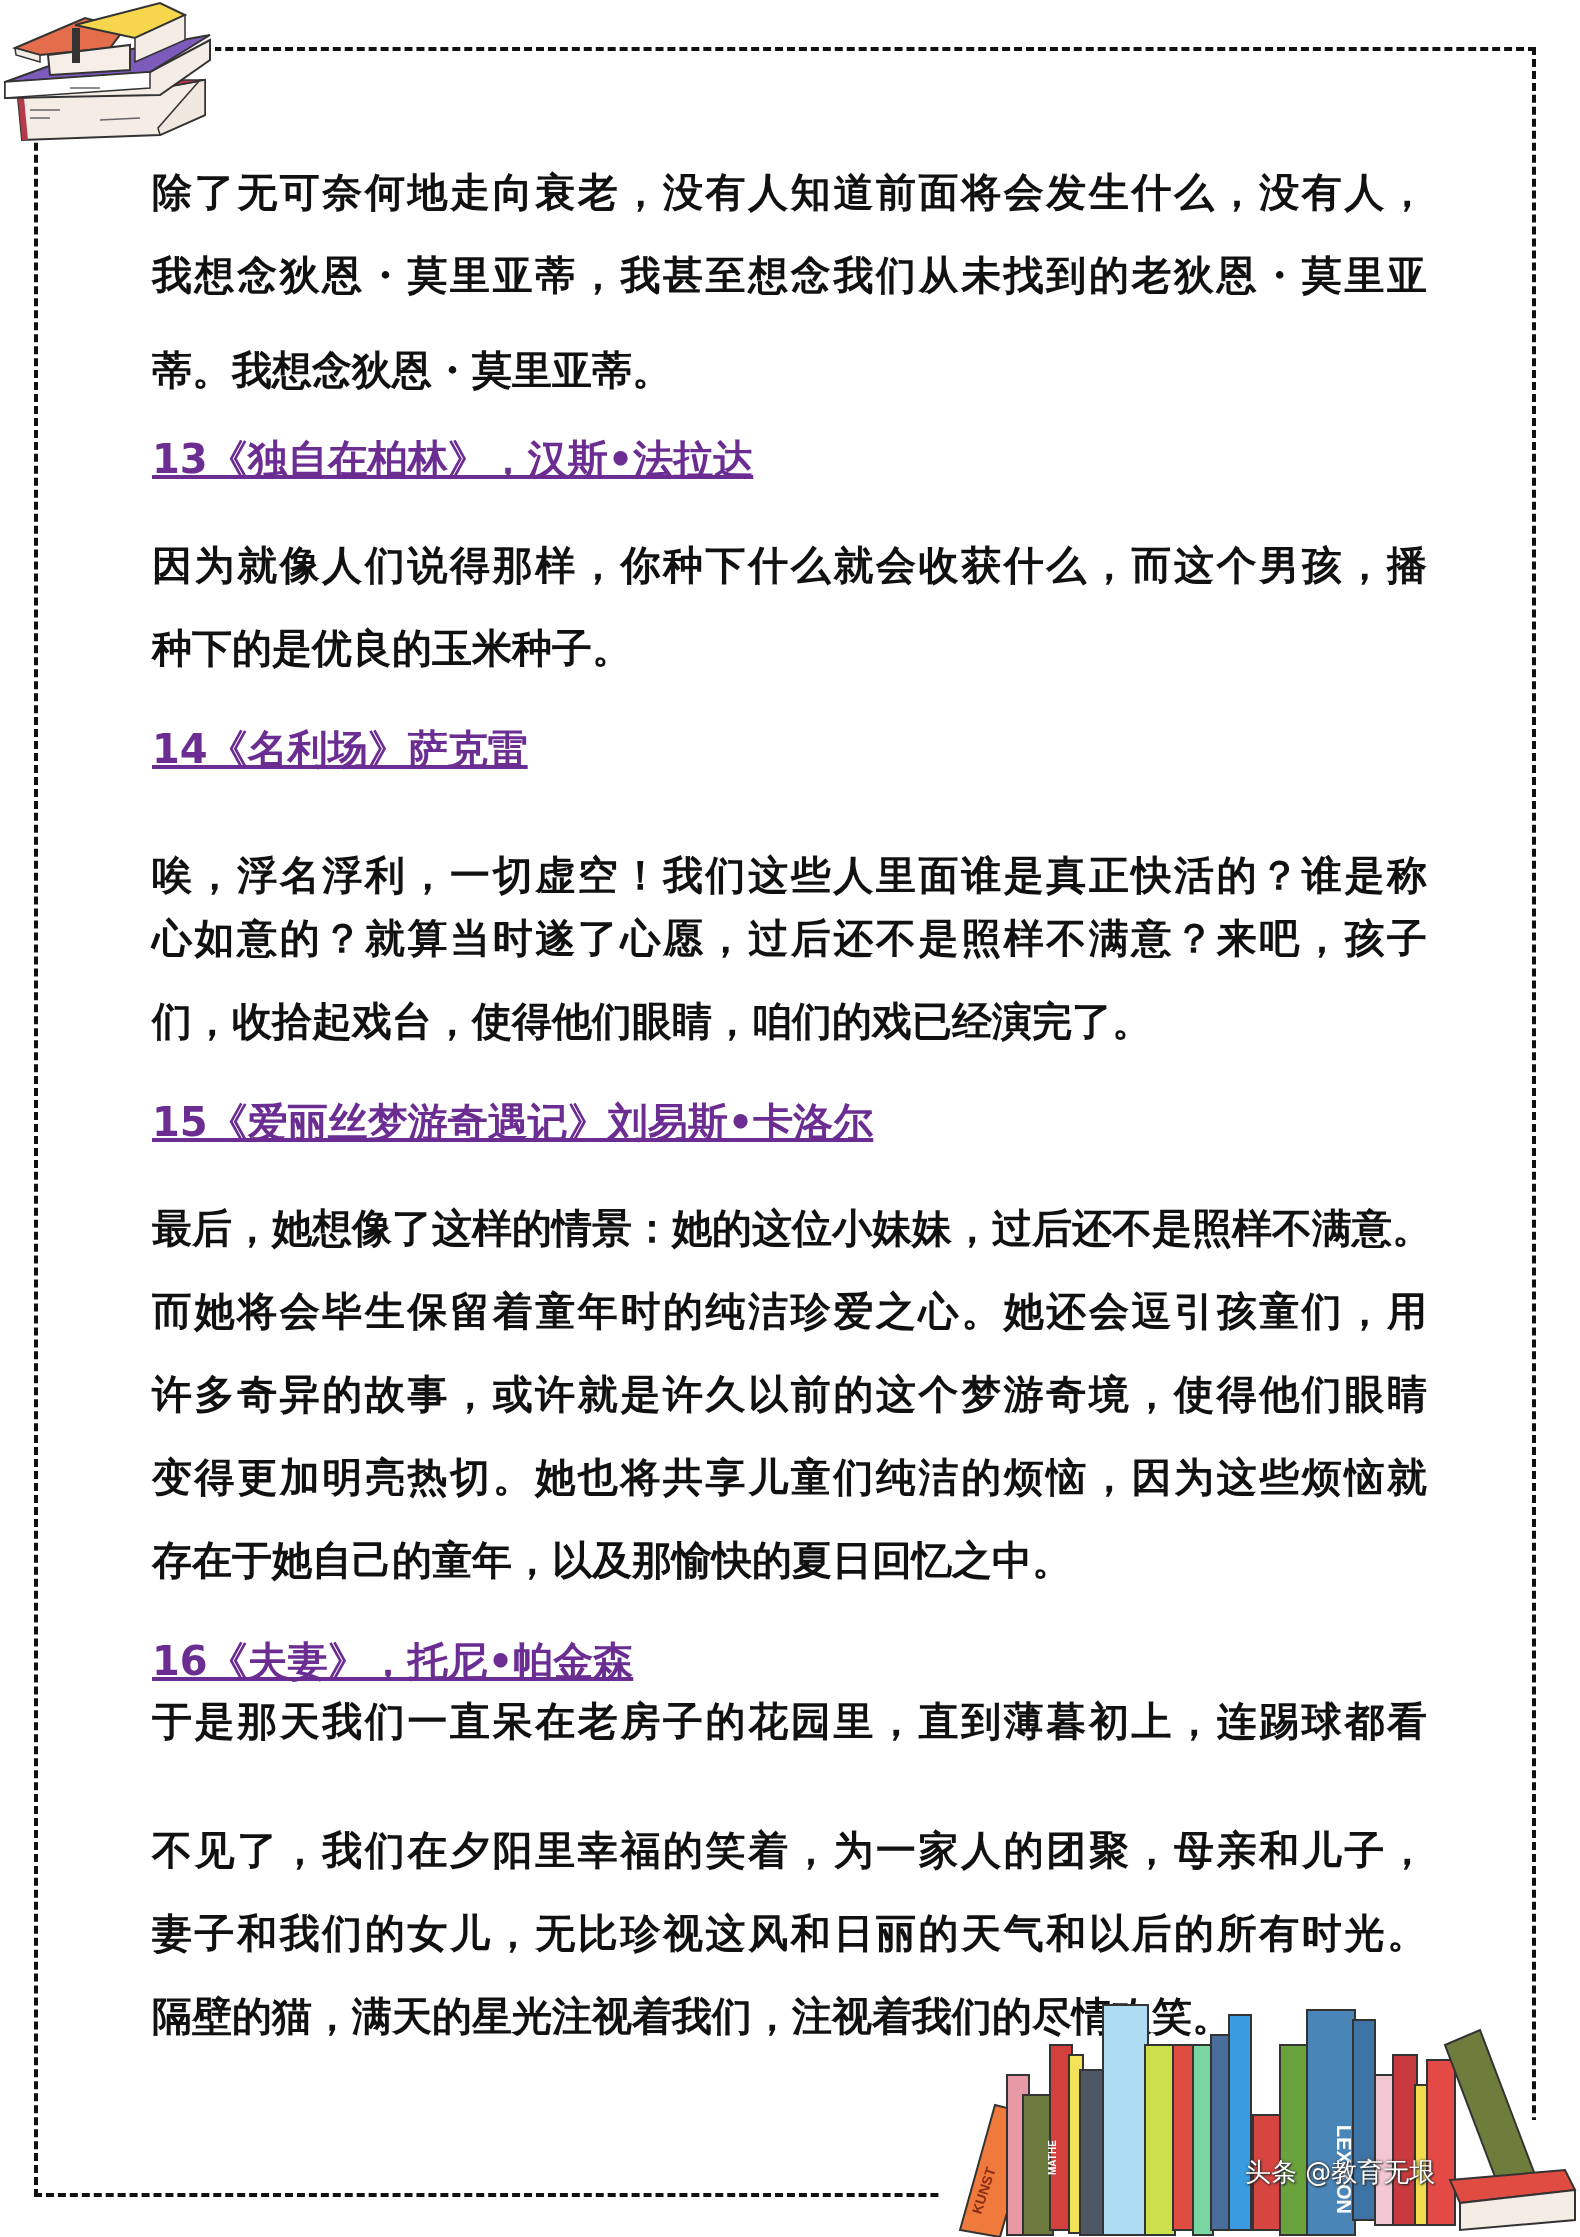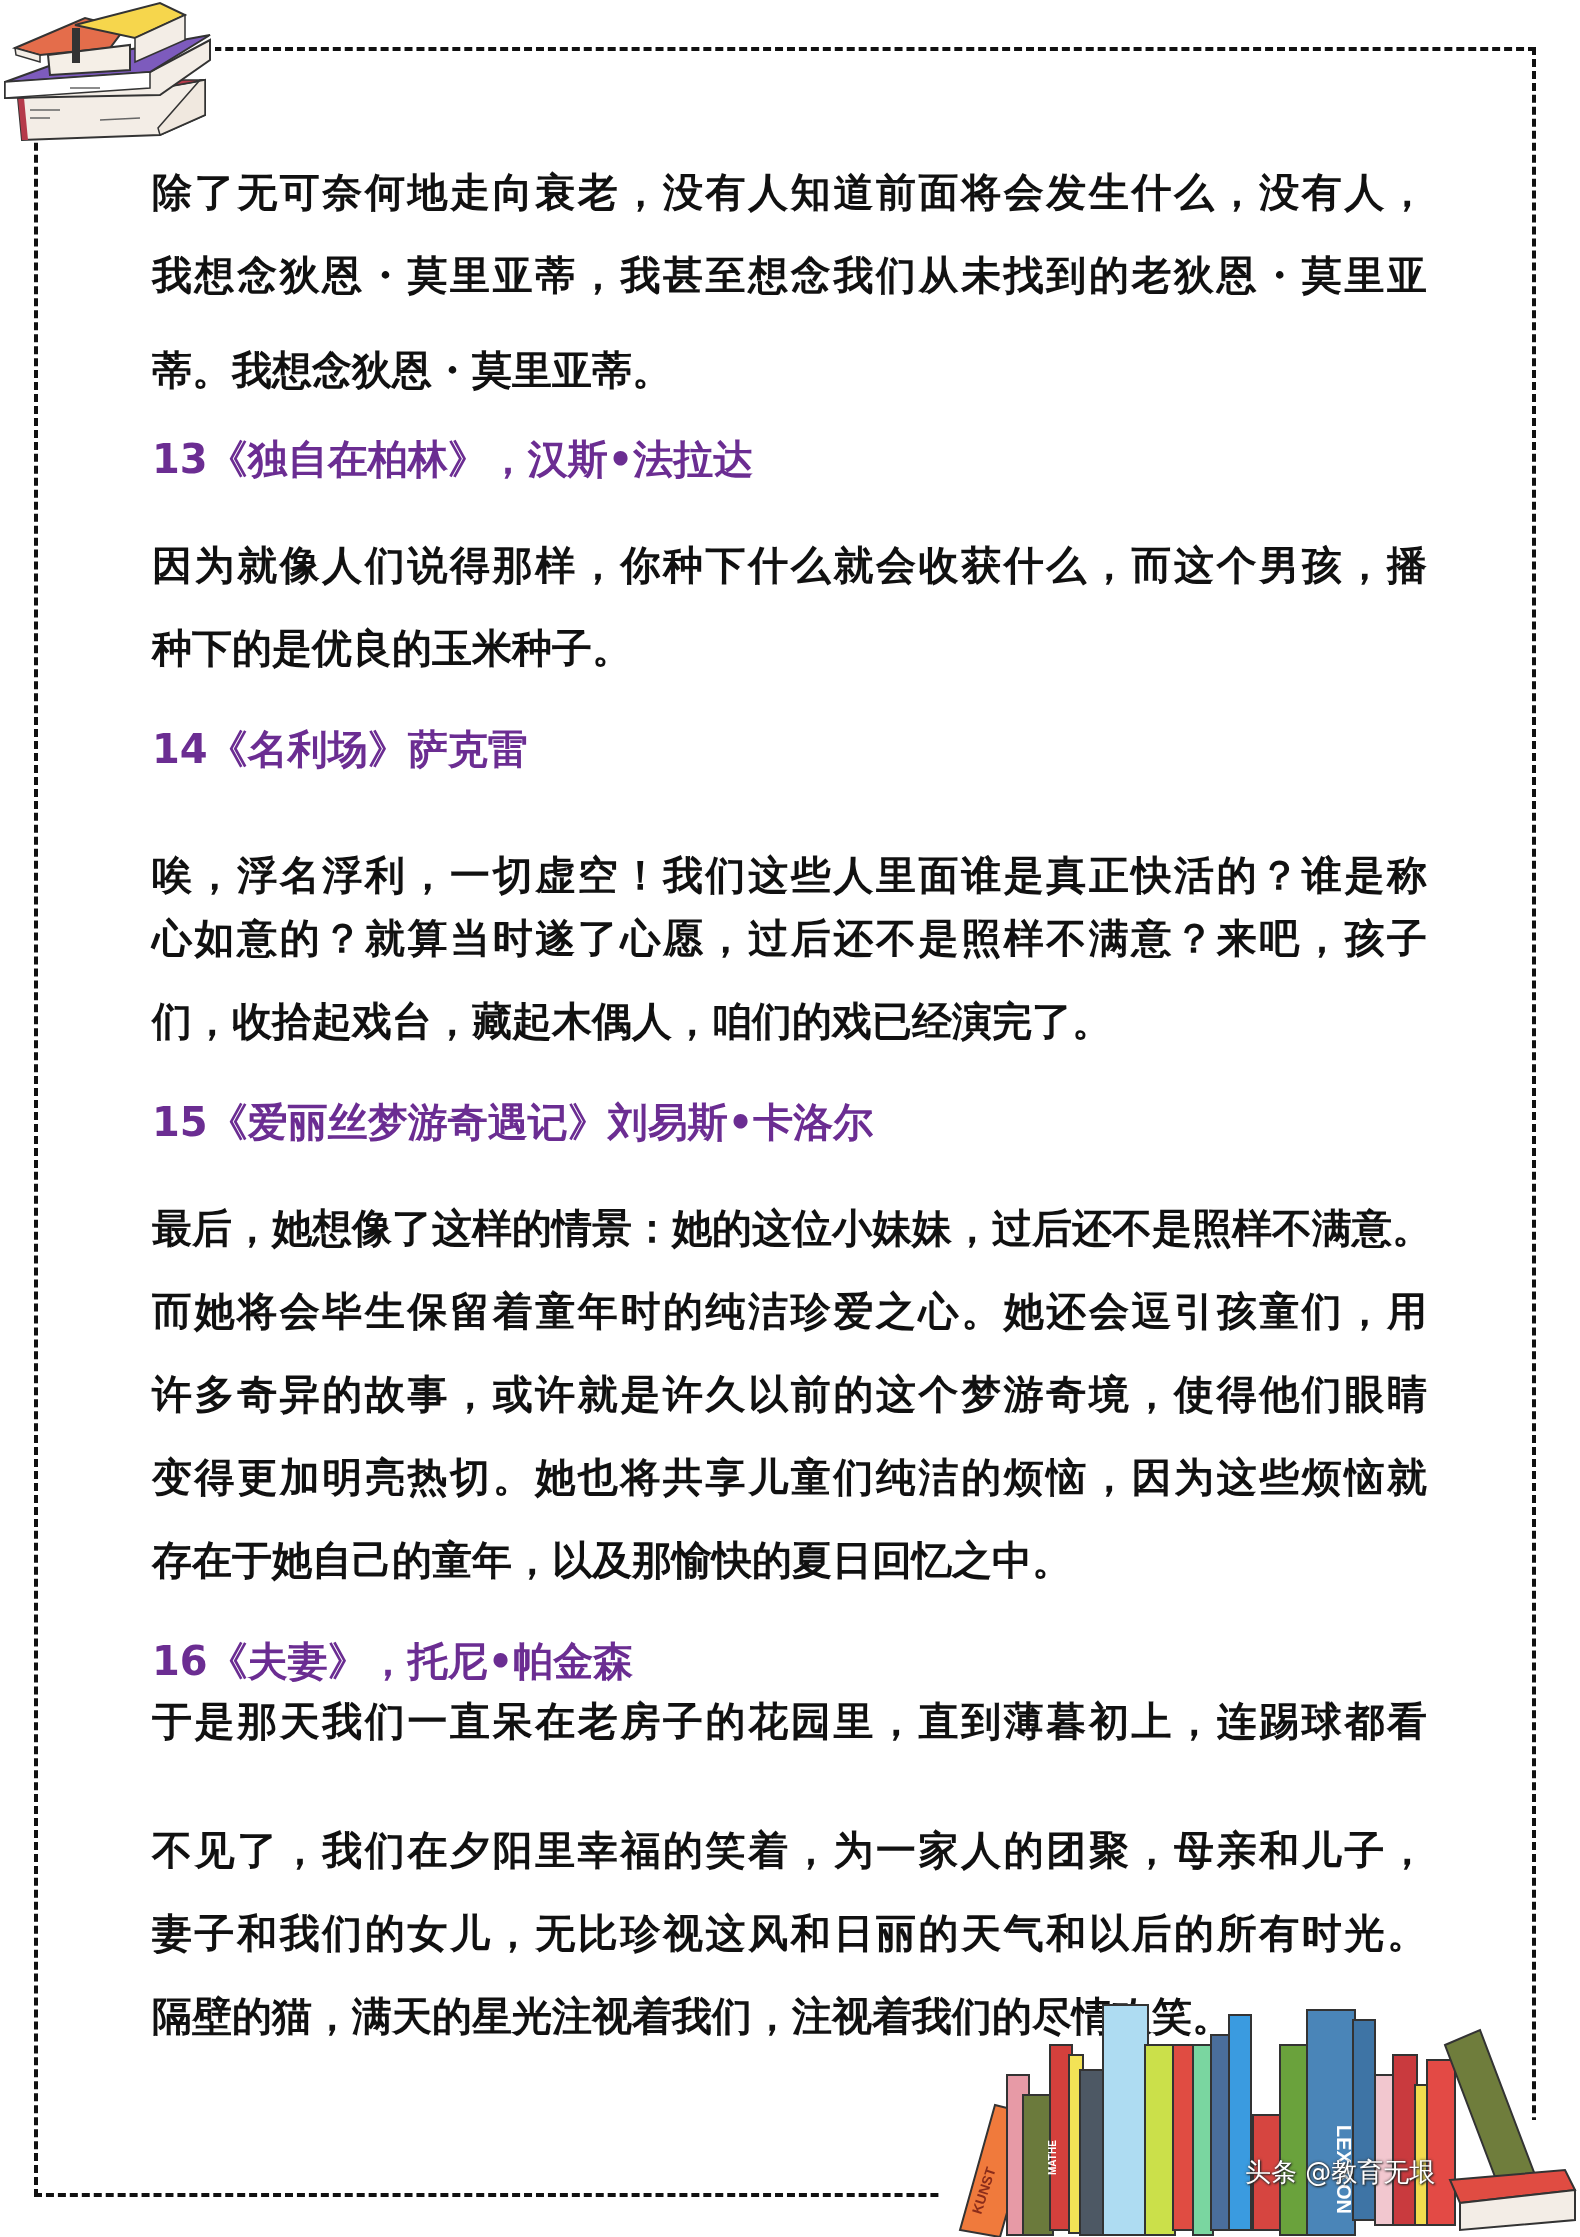--- a/index.html
+++ b/index.html
@@ -72,20 +72,21 @@
       text-align-last: left;
     }
     .heading {
       position: absolute;
       left: 152px;
       font-size: 40px;
       line-height: 50px;
       font-weight: bold;
       color: #6b2d92;
       white-space: nowrap;
+      text-decoration: underline;
     }
     .books-top {
       position: absolute;
       left: 0;
       top: 0;
       width: 225px;
       height: 145px;
     }
     .books-bottom {
       position: absolute;
@@ -149,21 +150,21 @@
 <div>
   <div class="heading" style="top:434px">13《独自在柏林》，汉斯•法拉达</div>
   <div class="line" style="top:540px">因为就像人们说得那样，你种下什么就会收获什么，而这个男孩，播</div>
   <div class="line last" style="top:623px">种下的是优良的玉米种子。</div>
 </div>
 
 <div>
   <div class="heading" style="top:724px">14《名利场》萨克雷</div>
   <div class="line" style="top:850px">唉，浮名浮利，一切虚空！我们这些人里面谁是真正快活的？谁是称</div>
   <div class="line" style="top:913px">心如意的？就算当时遂了心愿，过后还不是照样不满意？来吧，孩子</div>
-  <div class="line last" style="top:996px">们，收拾起戏台，藏起木偶人，咱们的戏已经演完了。</div>
+  <div class="line last" style="top:996px">们，收拾起戏台，使得他们眼睛，咱们的戏已经演完了。</div>
 </div>
 
 <div>
   <div class="heading" style="top:1097px">15《爱丽丝梦游奇遇记》刘易斯•卡洛尔</div>
   <div class="line" style="top:1203px">最后，她想像了这样的情景：她的这位小妹妹，过后还不是照样不满意。</div>
   <div class="line" style="top:1286px">而她将会毕生保留着童年时的纯洁珍爱之心。她还会逗引孩童们，用</div>
   <div class="line" style="top:1369px">许多奇异的故事，或许就是许久以前的这个梦游奇境，使得他们眼睛</div>
   <div class="line" style="top:1452px">变得更加明亮热切。她也将共享儿童们纯洁的烦恼，因为这些烦恼就</div>
   <div class="line last" style="top:1535px">存在于她自己的童年，以及那愉快的夏日回忆之中。</div>
 </div>

